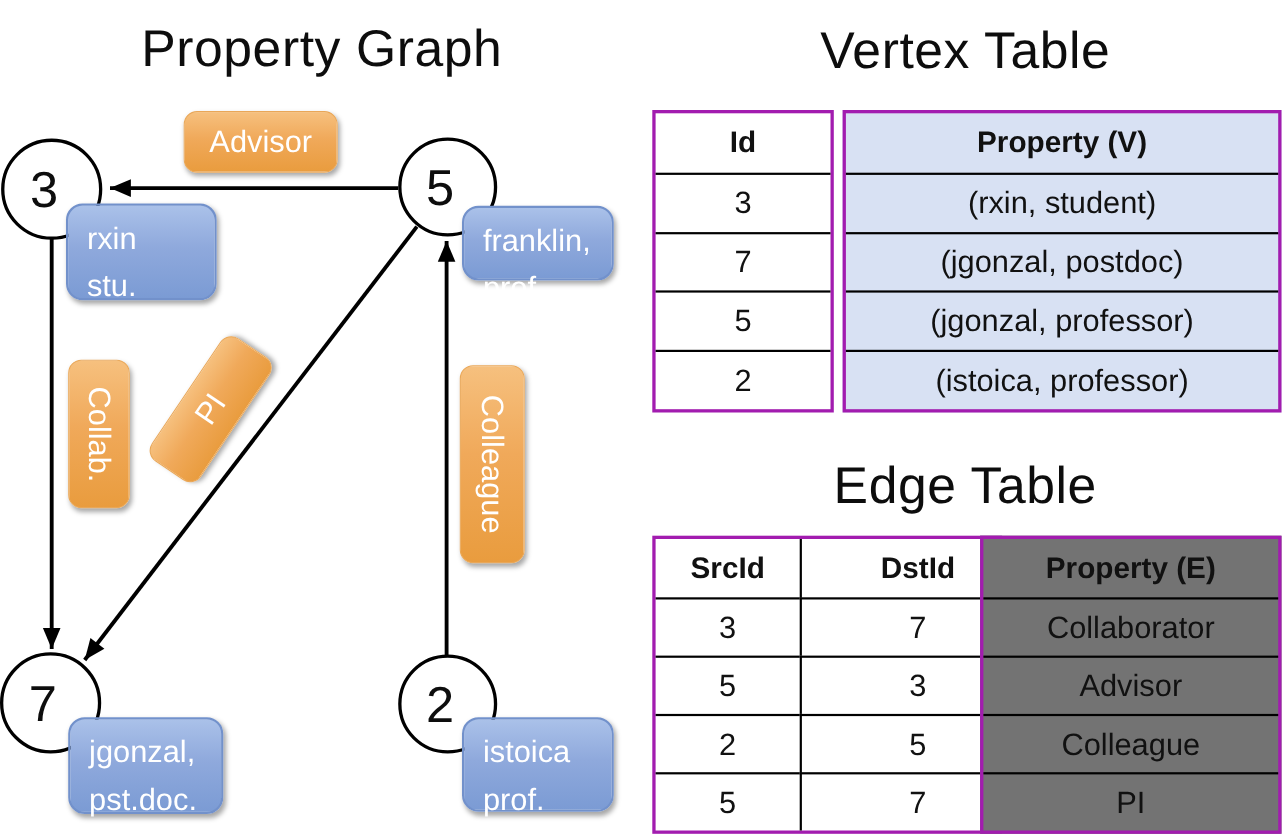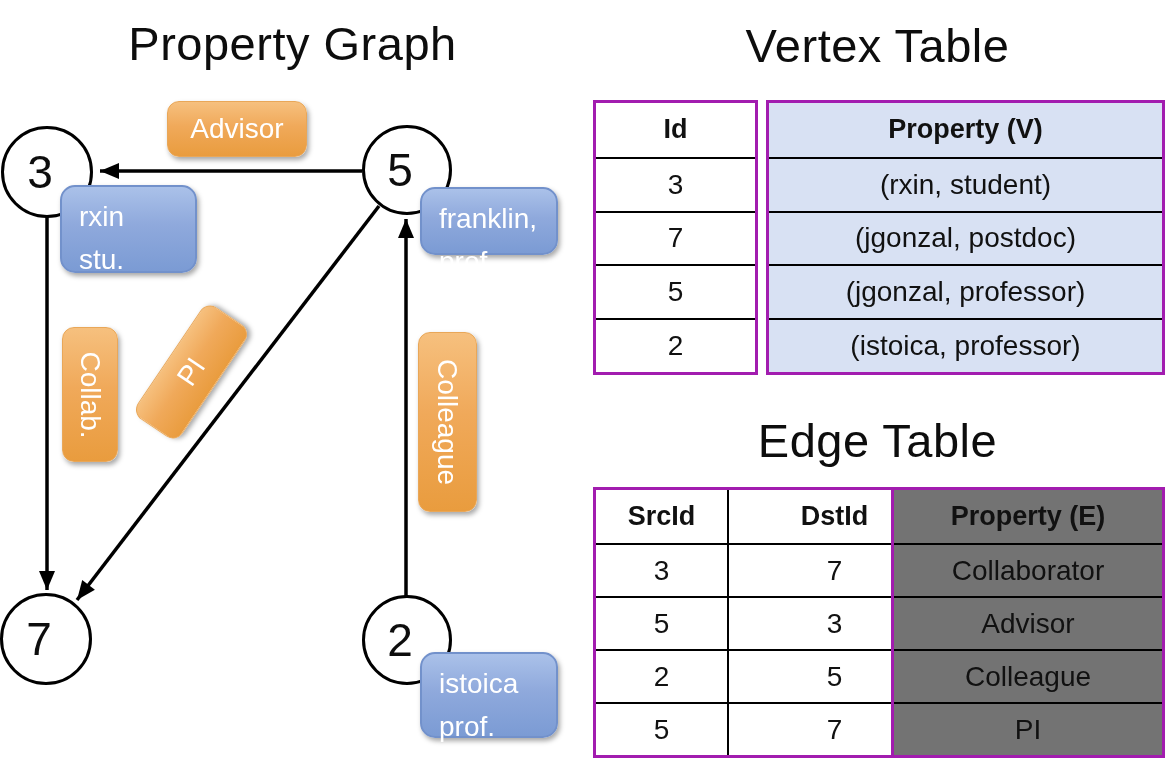--- a/index.html
+++ b/index.html
@@ -135,20 +135,24 @@
   </div>
 
   <div class="vprop" style="left:60px;top:185px;width:137px;height:88px;">
     <div>rxin</div>
     <div>stu.</div>
   </div>
   <div class="vprop" style="left:420px;top:187px;width:138px;height:68px;">
     <div>franklin,</div>
     <div>prof.</div>
   </div>
+  <div class="vprop" style="left:62px;top:652px;width:141px;height:88px;">
+    <div>jgonzal,</div>
+    <div>pst.doc.</div>
+  </div>
   <div class="vprop" style="left:420px;top:652px;width:138px;height:86px;">
     <div>istoica</div>
     <div>prof.</div>
   </div>
 
   <div class="elabel" style="left:167px;top:101px;width:140px;height:56px;">
     <span>Advisor</span>
   </div>
   <div class="elabel" style="left:62px;top:327px;width:56px;height:135px;">
     <span class="vtext">Collab.</span>

